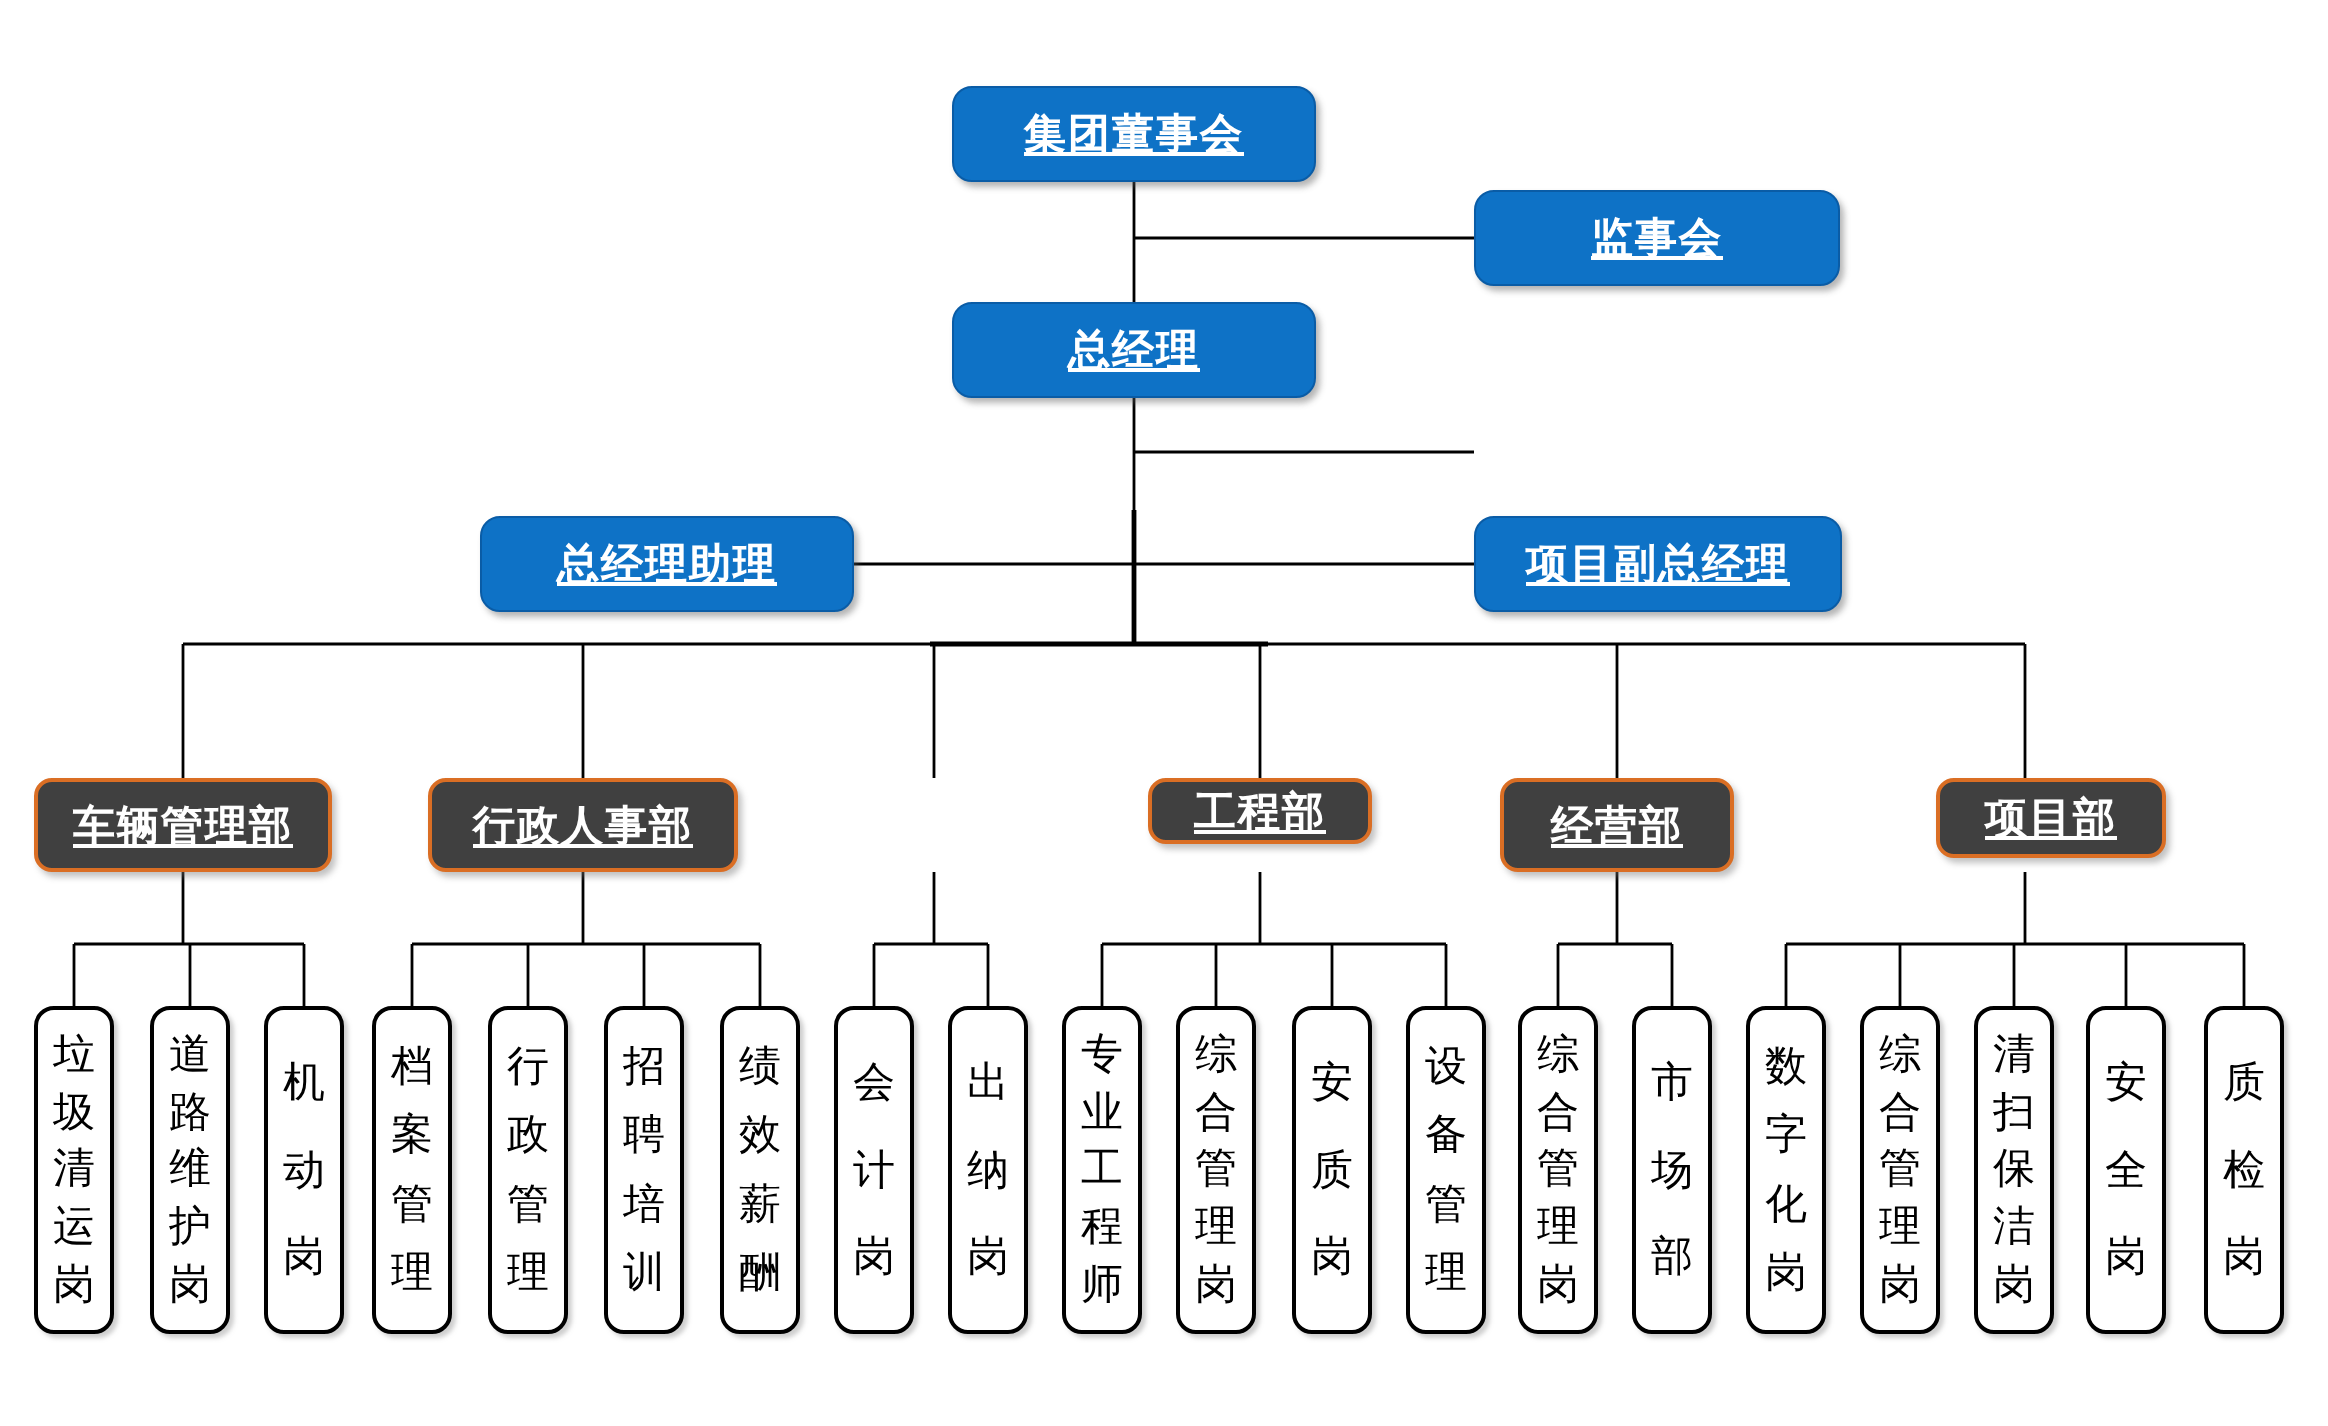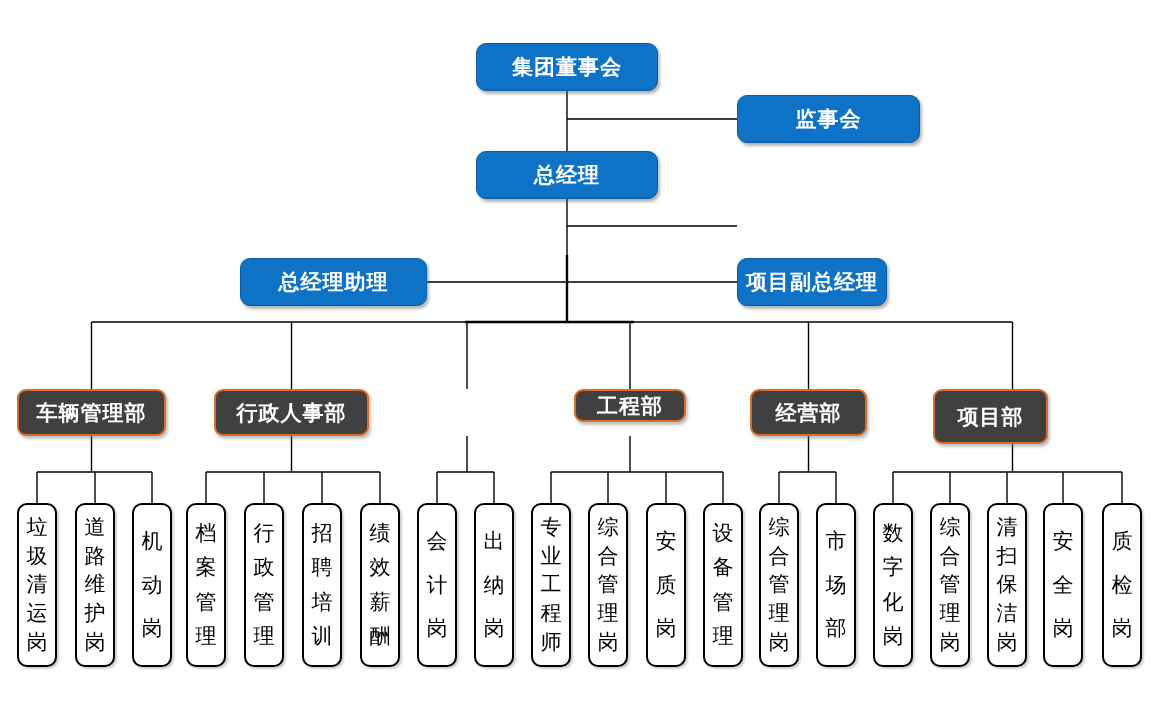--- a/index.html
+++ b/index.html
@@ -3,21 +3,21 @@
 <meta charset="utf-8">
 <style>
   html,body{margin:0;padding:0;background:#ffffff;}
   .stage{
     position:relative;width:1164px;height:713px;background:#ffffff;overflow:hidden;
     font-family:"DejaVu Sans","Liberation Sans",sans-serif;
   }
   .wires{position:absolute;left:0;top:0;}
   .node{
     position:absolute;display:flex;align-items:center;justify-content:center;
-    box-sizing:border-box;white-space:nowrap;
+    box-sizing:border-box;white-space:nowrap;text-decoration:underline;
   }
   .blue{
     background:#0E72C6;color:#ffffff;border-radius:10px;
     border:1px solid #0a5ca6;
     box-shadow:2px 2.5px 3px rgba(90,90,90,0.45);
     font-size:21px;font-weight:600;letter-spacing:1px;
   }
   .orange{
     background:#404040;color:#ffffff;border-radius:9px;
     border:2px solid #DA6E24;
@@ -103,37 +103,37 @@
   </div>
   <div class="node blue" style="left:737px;top:95px;width:183px;height:48px">
     <span>监事会</span>
   </div>
   <div class="node blue" style="left:476px;top:151px;width:182px;height:48px">
     <span>总经理</span>
   </div>
   <div class="node blue" style="left:240px;top:258px;width:187px;height:48px">
     <span>总经理助理</span>
   </div>
-  <div class="node blue" style="left:737px;top:258px;width:150px;height:48px">
+  <div class="node blue" style="left:737px;top:258px;width:184px;height:48px">
     <span>项目副总经理</span>
   </div>
 
   <div class="node orange" style="left:17px;top:389px;width:149px;height:47px">
     <span>车辆管理部</span>
   </div>
   <div class="node orange" style="left:214px;top:389px;width:155px;height:47px">
     <span>行政人事部</span>
   </div>
   <div class="node orange" style="left:574px;top:389px;width:112px;height:33px">
     <span>工程部</span>
   </div>
   <div class="node orange" style="left:750px;top:389px;width:117px;height:47px">
     <span>经营部</span>
   </div>
-  <div class="node orange" style="left:933px;top:389px;width:115px;height:55px">
+  <div class="node orange" style="left:968px;top:389px;width:115px;height:40px">
     <span>项目部</span>
   </div>
 
   <div class="leaf" style="left:17px">
     <div class="v-text">
         <span class="vchar">垃</span>
         <span class="vchar">圾</span>
         <span class="vchar">清</span>
         <span class="vchar">运</span>
         <span class="vchar">岗</span>

